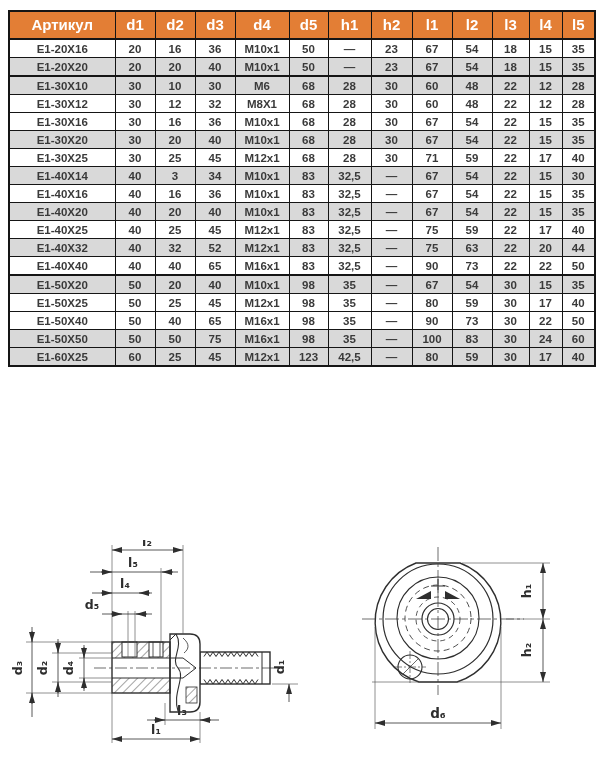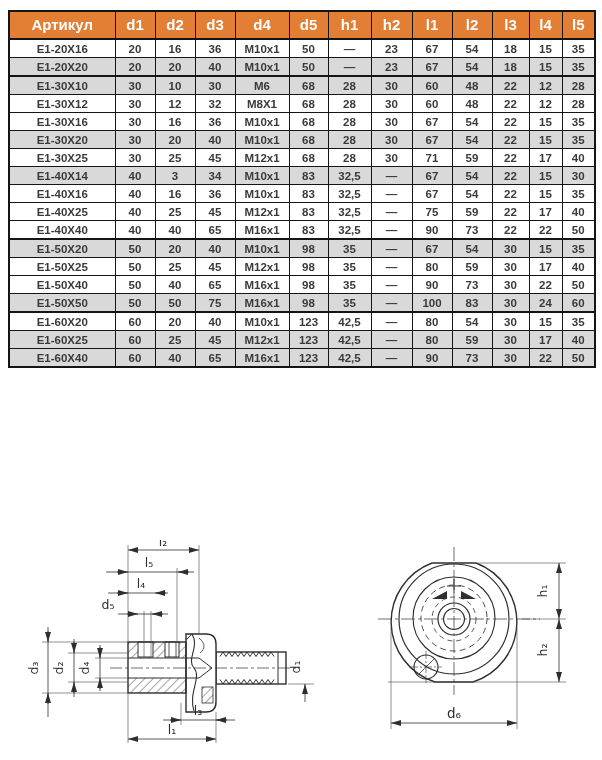--- a/index.html
+++ b/index.html
@@ -10,21 +10,21 @@
   .table-wrap{position:absolute;left:8px;top:10px;width:586px;}
   table{border-collapse:collapse;table-layout:fixed;width:586px;
         border:2.5px solid var(--border,#151515);}
   th,td{border:1px solid var(--border,#151515);text-align:center;vertical-align:middle;
         overflow:hidden;white-space:nowrap;}
   th{background:var(--header-bg,#E37E35);color:var(--header-text,#ffffff);
      font-size:15px;font-weight:bold;padding:4px 0 5px 0;border-bottom-width:2px;}
   td{font-size:11.5px;font-weight:bold;color:var(--cell-text,#3a3a3a);padding:2.5px 0;}
   tr.shaded td{background:var(--row-shaded,#D9D9D9);}
   tr.group-start td{border-top-width:2.2px;}
-  .drawings{position:absolute;left:16px;top:540px;width:490px;height:215px;}
+  .drawings{position:absolute;left:0;top:540px;width:490px;height:215px;font-weight:bold;}
   .dwg{position:absolute;top:0;}
   .dwg-left{left:0;}
   .dwg-right{left:310px;}
   svg text{font-family:"DejaVu Sans",sans-serif;font-size:12.5px;fill:#2e2e2e;}
 </style>
 </head>
 <body>
 
 <div class="table-wrap">
   <table>
@@ -189,34 +189,64 @@
           <td>M10x1</td>
           <td>83</td>
           <td>32,5</td>
           <td>—</td>
           <td>67</td>
           <td>54</td>
           <td>22</td>
           <td>15</td>
           <td>35</td>
         </tr>
+        <tr class="shaded">
+          <td>E1-40X20</td>
+          <td>40</td>
+          <td>20</td>
+          <td>40</td>
+          <td>M10x1</td>
+          <td>83</td>
+          <td>32,5</td>
+          <td>—</td>
+          <td>67</td>
+          <td>54</td>
+          <td>22</td>
+          <td>15</td>
+          <td>35</td>
+        </tr>
         <tr>
           <td>E1-40X25</td>
           <td>40</td>
           <td>25</td>
           <td>45</td>
           <td>M12x1</td>
           <td>83</td>
           <td>32,5</td>
           <td>—</td>
           <td>75</td>
           <td>59</td>
           <td>22</td>
           <td>17</td>
           <td>40</td>
+        </tr>
+        <tr class="shaded">
+          <td>E1-40X32</td>
+          <td>40</td>
+          <td>32</td>
+          <td>52</td>
+          <td>M12x1</td>
+          <td>83</td>
+          <td>32,5</td>
+          <td>—</td>
+          <td>75</td>
+          <td>63</td>
+          <td>22</td>
+          <td>20</td>
+          <td>44</td>
         </tr>
         <tr>
           <td>E1-40X40</td>
           <td>40</td>
           <td>40</td>
           <td>65</td>
           <td>M16x1</td>
           <td>83</td>
           <td>32,5</td>
           <td>—</td>
@@ -278,65 +308,35 @@
           <td>75</td>
           <td>M16x1</td>
           <td>98</td>
           <td>35</td>
           <td>—</td>
           <td>100</td>
           <td>83</td>
           <td>30</td>
           <td>24</td>
           <td>60</td>
-        </tr>
-        <tr class="group-start">
-          <td>E1-60X20</td>
-          <td>60</td>
-          <td>20</td>
-          <td>40</td>
-          <td>M10x1</td>
-          <td>123</td>
-          <td>42,5</td>
-          <td>—</td>
-          <td>80</td>
-          <td>54</td>
-          <td>30</td>
-          <td>15</td>
-          <td>35</td>
         </tr>
         <tr class="shaded">
           <td>E1-60X25</td>
           <td>60</td>
           <td>25</td>
           <td>45</td>
           <td>M12x1</td>
           <td>123</td>
           <td>42,5</td>
           <td>—</td>
           <td>80</td>
           <td>59</td>
           <td>30</td>
           <td>17</td>
           <td>40</td>
-        </tr>
-        <tr class="shaded">
-          <td>E1-60X40</td>
-          <td>60</td>
-          <td>40</td>
-          <td>65</td>
-          <td>M16x1</td>
-          <td>123</td>
-          <td>42,5</td>
-          <td>—</td>
-          <td>90</td>
-          <td>73</td>
-          <td>30</td>
-          <td>22</td>
-          <td>50</td>
         </tr>
       </tbody>
   </table>
 </div>
 
 <div class="drawings">
 
   <svg class="dwg dwg-left" width="302" height="212" viewBox="0 5 302 212">
     <defs>
       <marker id="ar" viewBox="0 0 10 8" refX="10" refY="4" markerWidth="10" markerHeight="8" markerUnits="userSpaceOnUse" orient="auto-start-reverse">

